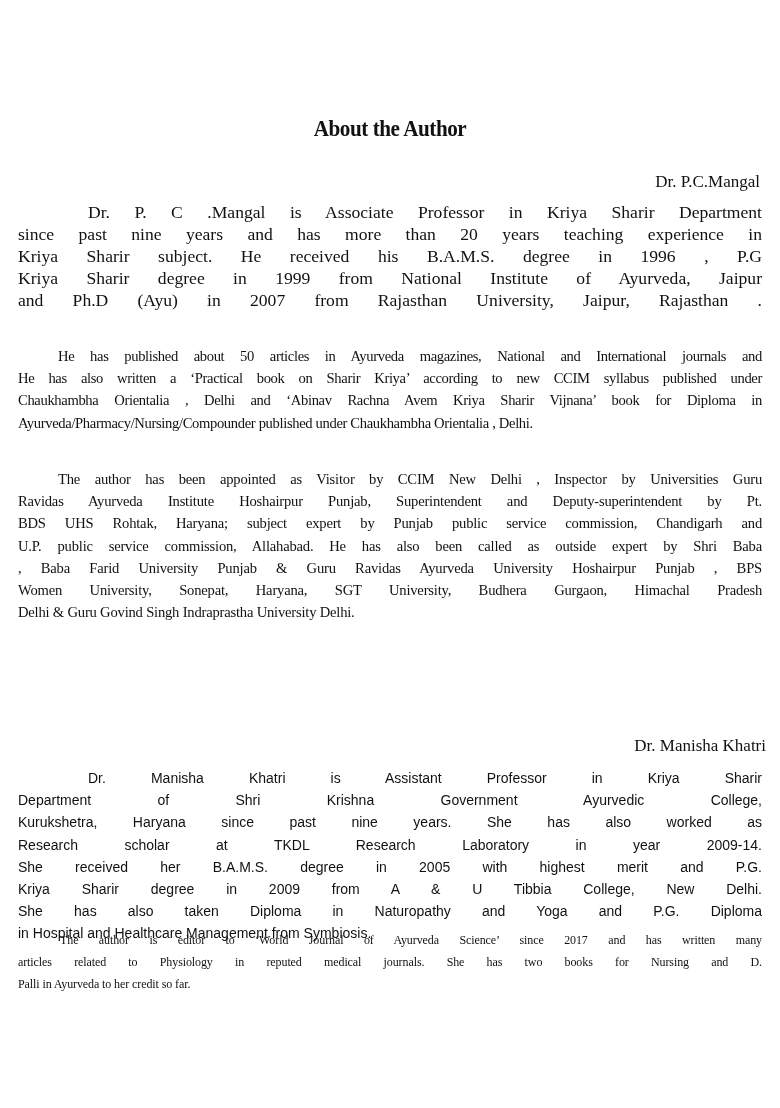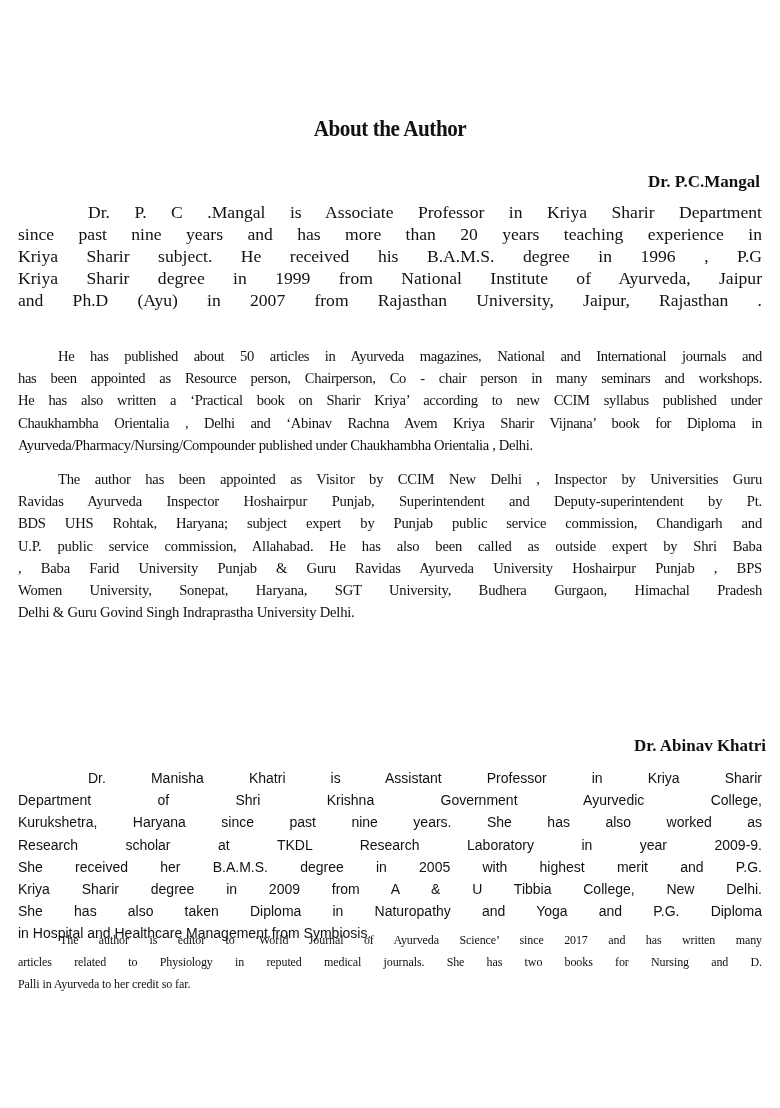--- a/index.html
+++ b/index.html
@@ -5,21 +5,21 @@
   html, body { margin: 0; padding: 0; background: #ffffff; }
   body { width: 780px; height: 1108px; position: relative; overflow: hidden; color: #111; }
   .page { position: absolute; left: 0; top: 0; width: 780px; height: 1048px; }
   .title {
     position: absolute; left: 0; width: 780px; top: 116px; text-align: center;
     font-family: "Liberation Serif", serif; font-weight: bold; font-size: 23px;
     letter-spacing: -0.5px; transform: scaleX(0.92);
   }
   .author-name {
     position: absolute; right: 20px; font-family: "Liberation Serif", serif;
-    font-weight: bold; font-size: 17px;
+    font-weight: normal; font-size: 17px;
   }
   .p {
     position: absolute; left: 18px; width: 744px; margin: 0;
     font-family: "Liberation Serif", serif; text-align: justify;
   }
   .p .line { display: block; white-space: nowrap; text-align: justify; text-align-last: justify; }
   .p .line.last { text-align-last: left; }
   .indent { padding-left: 70px; }
   .p1 { top: 201px; font-size: 17.6px; line-height: 22px; }
   .p2 { top: 345px; font-size: 14.6px; line-height: 22.2px; letter-spacing: -0.35px; }
@@ -40,43 +40,42 @@
   <div class="p p1">
     <span class="line indent">Dr. P. C .Mangal is Associate Professor in Kriya Sharir Department</span>
     <span class="line">since past nine years and has more than 20 years teaching experience in</span>
     <span class="line">Kriya Sharir subject. He received his B.A.M.S. degree in 1996 , P.G</span>
     <span class="line">Kriya Sharir degree in 1999 from National Institute of Ayurveda, Jaipur</span>
     <span class="line">and  Ph.D (Ayu)  in 2007 from Rajasthan University, Jaipur, Rajasthan .</span>
   </div>
 
   <div class="p p2">
     <span class="line indent" style="padding-left:40px;">He has published about 50 articles in Ayurveda magazines, National and International journals and</span>
-    <span class="line">has been appointed as Resource person, Chairperson, Co - chair person in many seminars and workshops.</span>
     <span class="line">He has also written a ‘Practical book on Sharir Kriya’ according to new CCIM syllabus   published under</span>
     <span class="line">Chaukhambha Orientalia , Delhi and ‘Abinav Rachna Avem Kriya Sharir Vijnana’ book for Diploma in</span>
     <span class="line last">Ayurveda/Pharmacy/Nursing/Compounder published  under Chaukhambha Orientalia , Delhi.</span>
   </div>
 
   <div class="p p3">
     <span class="line indent" style="padding-left:40px;">The author has been appointed as Visitor by CCIM New Delhi , Inspector by Universities Guru</span>
-    <span class="line">Ravidas Ayurveda Inspector Hoshairpur Punjab, Superintendent and Deputy-superintendent by Pt.</span>
+    <span class="line">Ravidas Ayurveda Institute Hoshairpur Punjab, Superintendent and Deputy-superintendent by Pt.</span>
     <span class="line">BDS UHS Rohtak, Haryana; subject expert by Punjab public  service commission, Chandigarh and</span>
     <span class="line">U.P. public service commission, Allahabad. He has also been called as outside expert by Shri Baba</span>
     <span class="line">, Baba Farid University Punjab &amp; Guru Ravidas Ayurveda University Hoshairpur Punjab , BPS</span>
     <span class="line">Women University, Sonepat, Haryana, SGT University, Budhera Gurgaon, Himachal Pradesh</span>
     <span class="line last">Delhi &amp; Guru Govind Singh Indraprastha University Delhi.</span>
   </div>
 
-  <div class="author-name" style="top:736px; right:14px;">Dr. Abinav Khatri</div>
+  <div class="author-name" style="top:736px; right:14px;">Dr. Manisha Khatri</div>
 
   <div class="p p4">
     <span class="line indent">Dr. Manisha Khatri is Assistant Professor in Kriya Sharir</span>
     <span class="line">Department of Shri Krishna Government Ayurvedic College,</span>
     <span class="line">Kurukshetra, Haryana since past nine years. She has also worked as</span>
-    <span class="line">Research scholar at TKDL Research Laboratory in year 2009-9.</span>
+    <span class="line">Research scholar at TKDL Research Laboratory in year 2009-14.</span>
     <span class="line">She received her B.A.M.S. degree in 2005 with highest merit and P.G.</span>
     <span class="line">Kriya Sharir degree in 2009 from A &amp; U Tibbia College, New Delhi.</span>
     <span class="line">She has also taken Diploma in Naturopathy and Yoga and P.G. Diploma</span>
     <span class="line last">in Hospital and Healthcare Management from Symbiosis.</span>
   </div>
 
   <div class="p p5">
     <span class="line indent" style="padding-left:42px;">The author is editor to ‘World Journal of Ayurveda Science’ since 2017 and has written many</span>
     <span class="line">articles related to Physiology in reputed medical journals. She has two books for Nursing and D.</span>
     <span class="line last">Palli in Ayurveda to her credit so far.</span>

